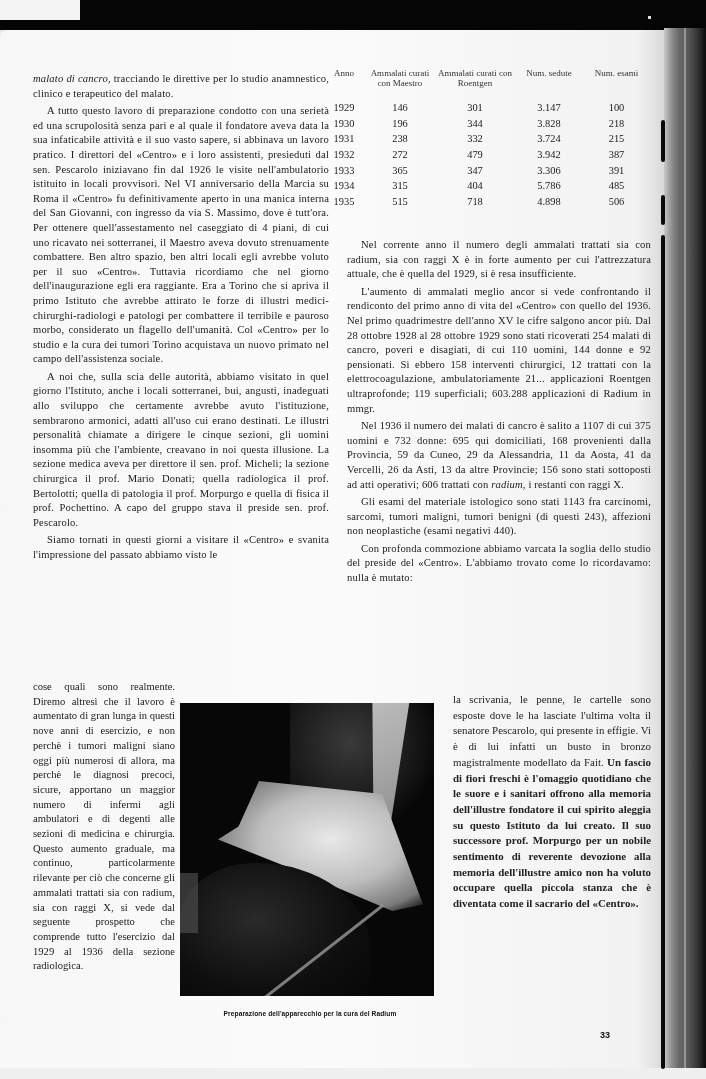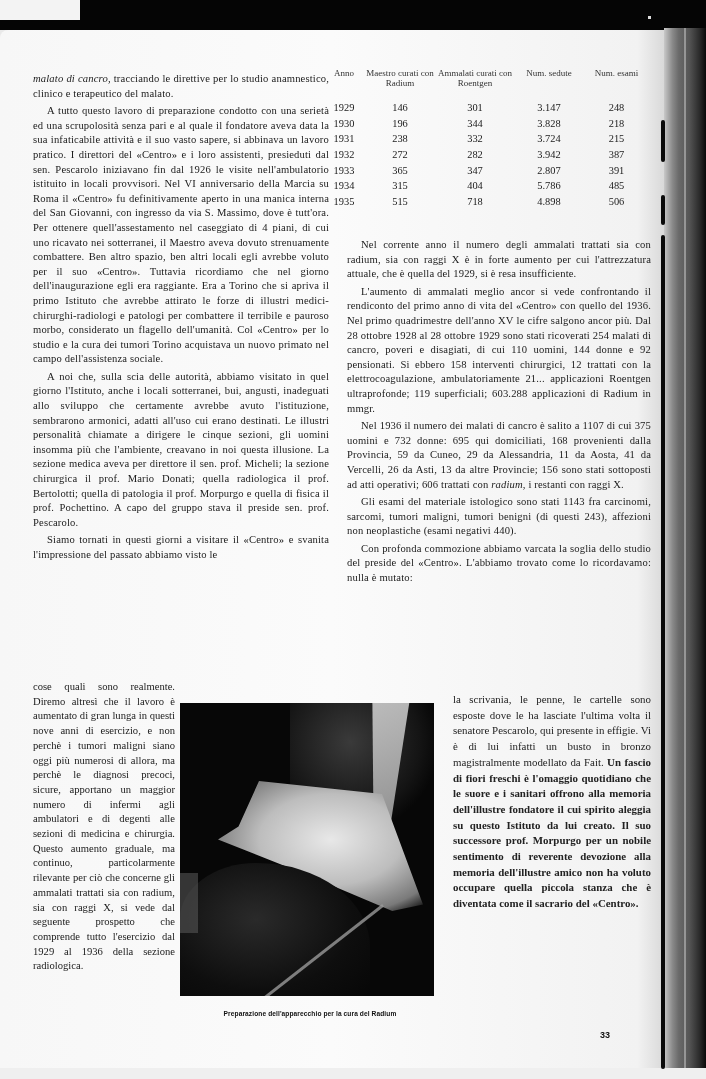--- a/index.html
+++ b/index.html
@@ -82,60 +82,60 @@
   <p>A noi che, sulla scia delle autorità, abbiamo visitato in quel giorno l'Istituto, anche i locali sotterranei, bui, angusti, inadeguati allo sviluppo che certamente avrebbe avuto l'istituzione, sembrarono armonici, adatti all'uso cui erano destinati. Le illustri personalità chiamate a dirigere le cinque sezioni, gli uomini insomma più che l'ambiente, creavano in noi questa illusione. La sezione medica aveva per direttore il sen. prof. Micheli; la sezione chirurgica il prof. Mario Donati; quella radiologica il prof. Bertolotti; quella di patologia il prof. Morpurgo e quella di fisica il prof. Pochettino. A capo del gruppo stava il preside sen. prof. Pescarolo.</p>
   <p>Siamo tornati in questi giorni a visitare il «Centro» e svanita l'impressione del passato abbiamo visto le</p>
 </div>
 
 <div class="narrow-left">cose quali sono realmente. Diremo altresì che il lavoro è aumentato di gran lunga in questi nove anni di esercizio, e non perchè i tumori maligni siano oggi più numerosi di allora, ma perchè le diagnosi precoci, sicure, apportano un maggior numero di infermi agli ambulatori e di degenti alle sezioni di medicina e chirurgia. Questo aumento graduale, ma continuo, particolarmente rilevante per ciò che concerne gli ammalati trattati sia con radium, sia con raggi X, si vede dal seguente prospetto che comprende tutto l'esercizio dal 1929 al 1936 della sezione radiologica.</div>
 
 <table class="stats">
   <thead>
     <tr>
       <th style="width:40px">Anno</th>
-      <th style="width:72px">Maestro curati con Radium</th>
+      <th style="width:72px">Ammalati curati con Maestro</th>
       <th style="width:78px">Ammalati curati con Roentgen</th>
       <th style="width:70px">Num. sedute</th>
       <th style="width:65px">Num. esami</th>
     </tr>
   </thead>
   <tbody>
     <tr>
         <td>1929</td>
         <td>146</td>
         <td>301</td>
         <td>3.147</td>
-        <td>248</td>
+        <td>100</td>
       </tr>
     <tr>
         <td>1930</td>
         <td>196</td>
         <td>344</td>
         <td>3.828</td>
         <td>218</td>
       </tr>
     <tr>
         <td>1931</td>
         <td>238</td>
         <td>332</td>
         <td>3.724</td>
         <td>215</td>
       </tr>
     <tr>
         <td>1932</td>
         <td>272</td>
-        <td>282</td>
+        <td>479</td>
         <td>3.942</td>
         <td>387</td>
       </tr>
     <tr>
         <td>1933</td>
         <td>365</td>
         <td>347</td>
-        <td>2.807</td>
+        <td>3.306</td>
         <td>391</td>
       </tr>
     <tr>
         <td>1934</td>
         <td>315</td>
         <td>404</td>
         <td>5.786</td>
         <td>485</td>
       </tr>
     <tr>

